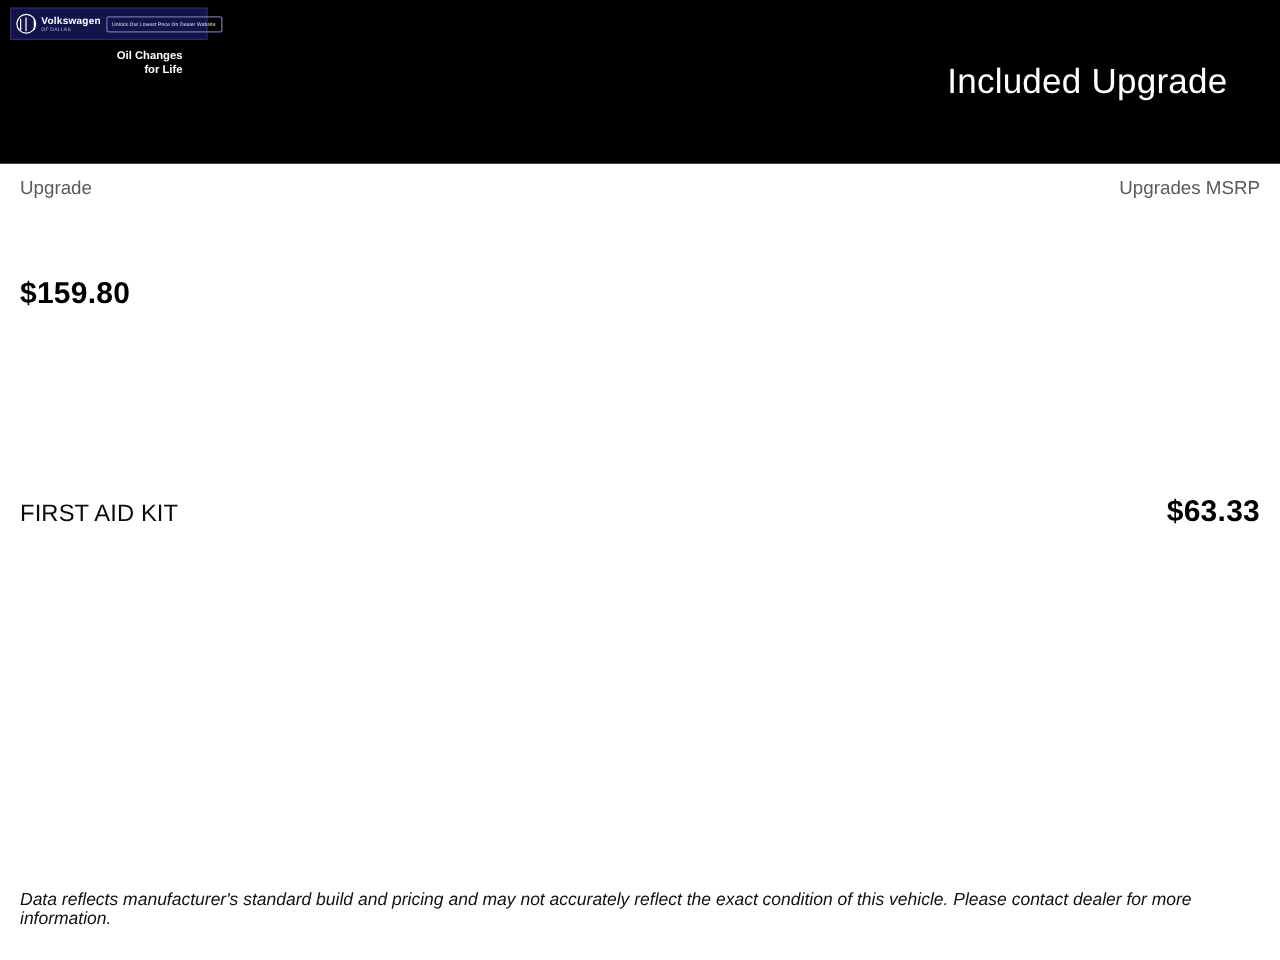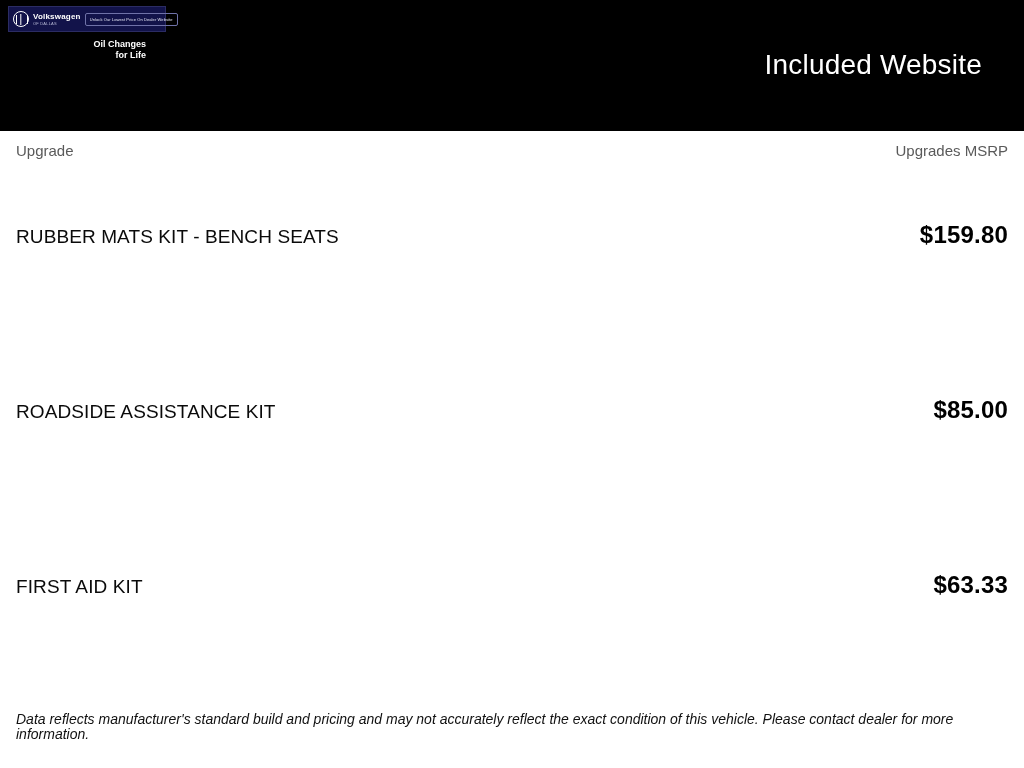--- a/index.html
+++ b/index.html
@@ -206,37 +206,32 @@
         <span class="badge-brand">
           <span class="badge-brand-name">Volkswagen</span>
           <span class="badge-brand-sub">OF DALLAS</span>
         </span>
         <span class="badge-cta">Unlock Our Lowest Price On Dealer Website</span>
       </div>
       <div class="badge-tagline">Oil Changes
 for Life</div>
     </div>
 
-    <div class="header-title">Included Website</div>
+    <div class="header-title">Included Upgrade</div>
   </div>
 
   <div class="table">
     <div class="col-head">
       <div class="col-head-label">Upgrade</div>
       <div class="col-head-label">Upgrades MSRP</div>
     </div>
 
     <div class="rows">
       <div class="row">
-        <div class="row-name">RUBBER MATS KIT - BENCH SEATS</div>
         <div class="row-price">$159.80</div>
-      </div>
-      <div class="row">
-        <div class="row-name">ROADSIDE ASSISTANCE KIT</div>
-        <div class="row-price">$85.00</div>
       </div>
       <div class="row">
         <div class="row-name">FIRST AID KIT</div>
         <div class="row-price">$63.33</div>
       </div>
     </div>
   </div>
 
   <div class="disclaimer">Data reflects manufacturer's standard build and pricing and may not accurately reflect the exact condition of this vehicle. Please contact dealer for more information.</div>
 

